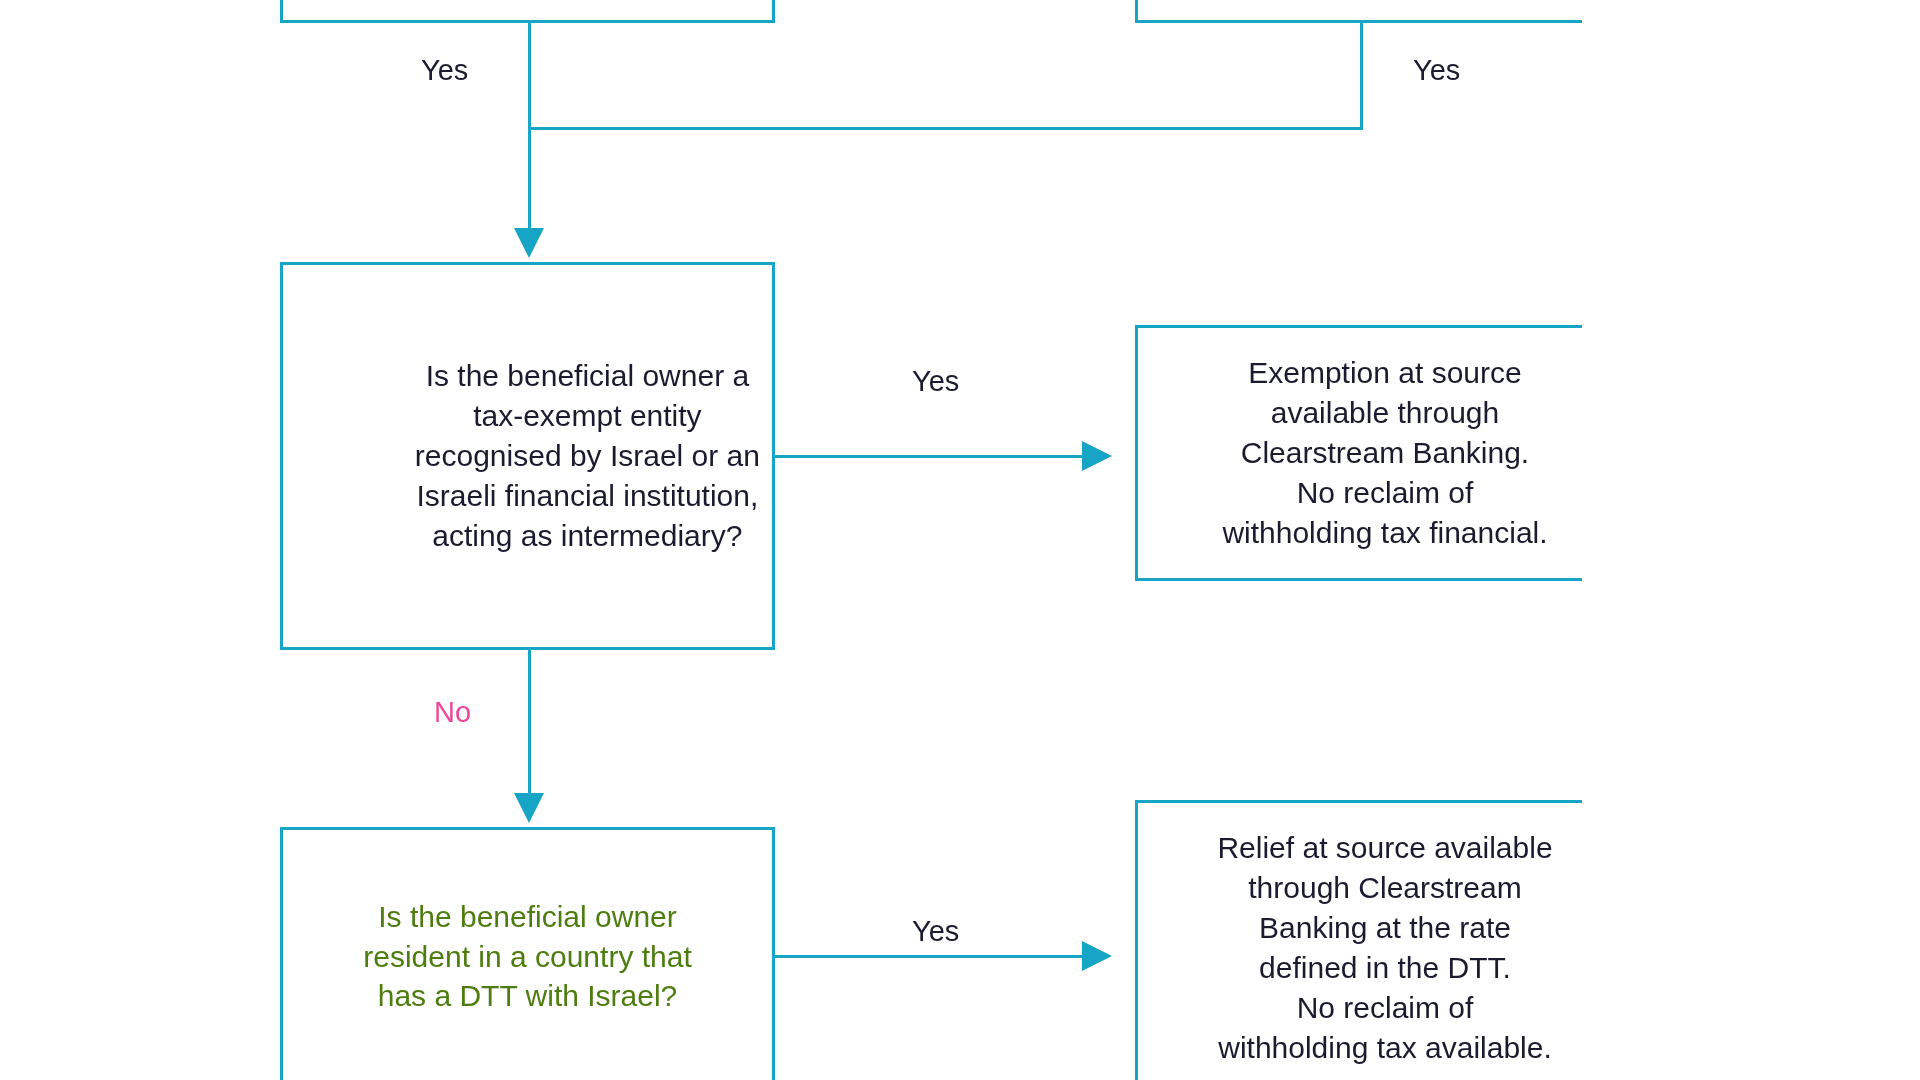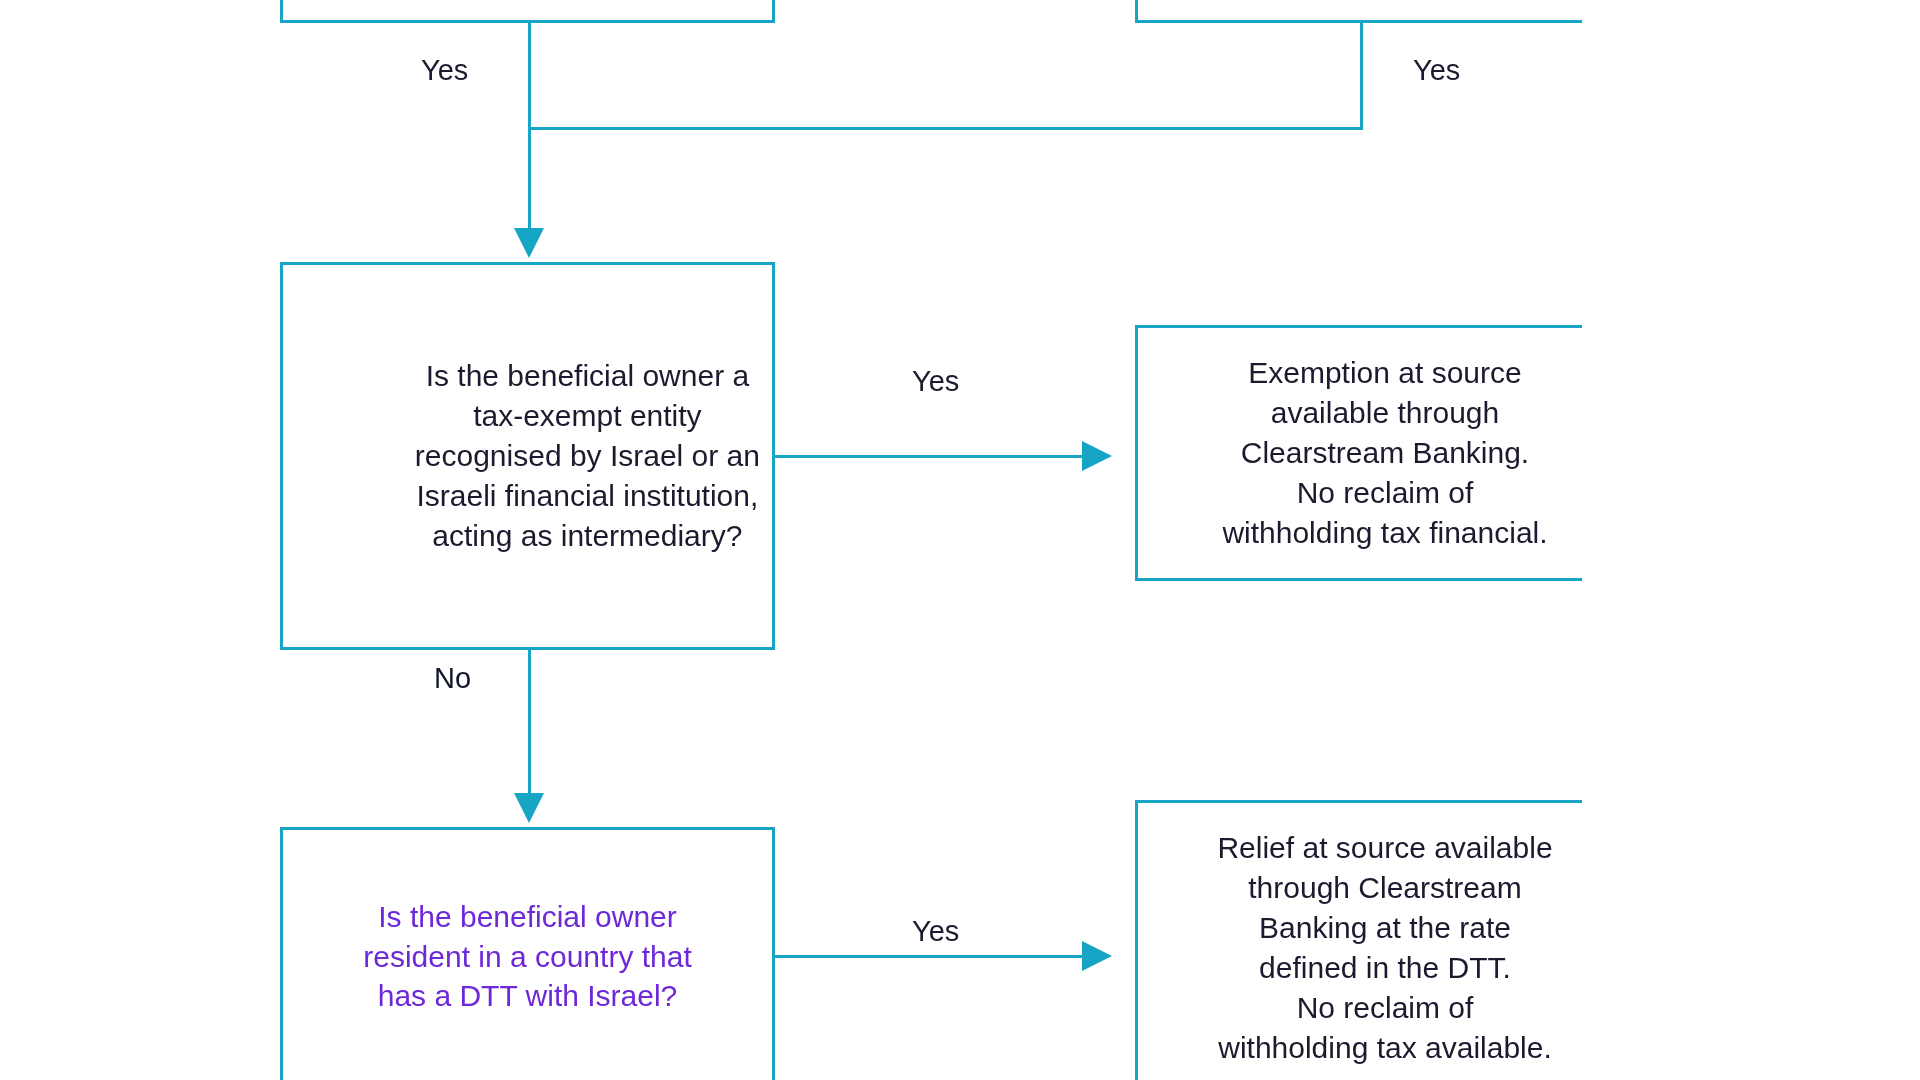--- a/index.html
+++ b/index.html
@@ -132,28 +132,28 @@
   <div class="arrow-right" style="left: 1082px; top: 441px; border-left-color: rgb(22, 165, 196);"></div>
 
   <div class="node" style="left: 1135px; top: 325px; width: 500px; height: 256px; border-color: rgb(22, 165, 196);">
     <div class="node-text" style="color: rgb(27, 27, 47);">Exemption at source
 available through
 Clearstream Banking.
 No reclaim of
 withholding tax financial.</div>
   </div>
 
-  <div class="edge-label" style="left: 434px; top: 662px; color: #0f172a;">No</div>
+  <div class="edge-label" style="left: 434px; top: 696px; color: #ec4899;">No</div>
 
   <div class="vline" style="left: 528px; top: 650px; height: 147px; background: rgb(22, 165, 196);"></div>
 
   <div class="arrow-down" style="left: 514px; top: 793px; border-top-color: rgb(22, 165, 196);"></div>
 
   <div class="node partial-bottom" style="left: 280px; top: 827px; width: 495px; height: 290px; border-color: rgb(22, 165, 196);">
-    <div class="node-text" style="margin-bottom: 34px; color: #6d28d9;">Is the beneficial owner
+    <div class="node-text" style="margin-bottom: 34px; color: #4d7c0f;">Is the beneficial owner
 resident in a country that
 has a DTT with Israel?</div>
   </div>
 
   <div class="edge-label" style="left: 912px; top: 915px; color: rgb(27, 27, 47);">Yes</div>
 
   <div class="hline" style="left: 775px; top: 955px; width: 310px; background: rgb(22, 165, 196);"></div>
 
   <div class="arrow-right" style="left: 1082px; top: 941px; border-left-color: rgb(22, 165, 196);"></div>
 

